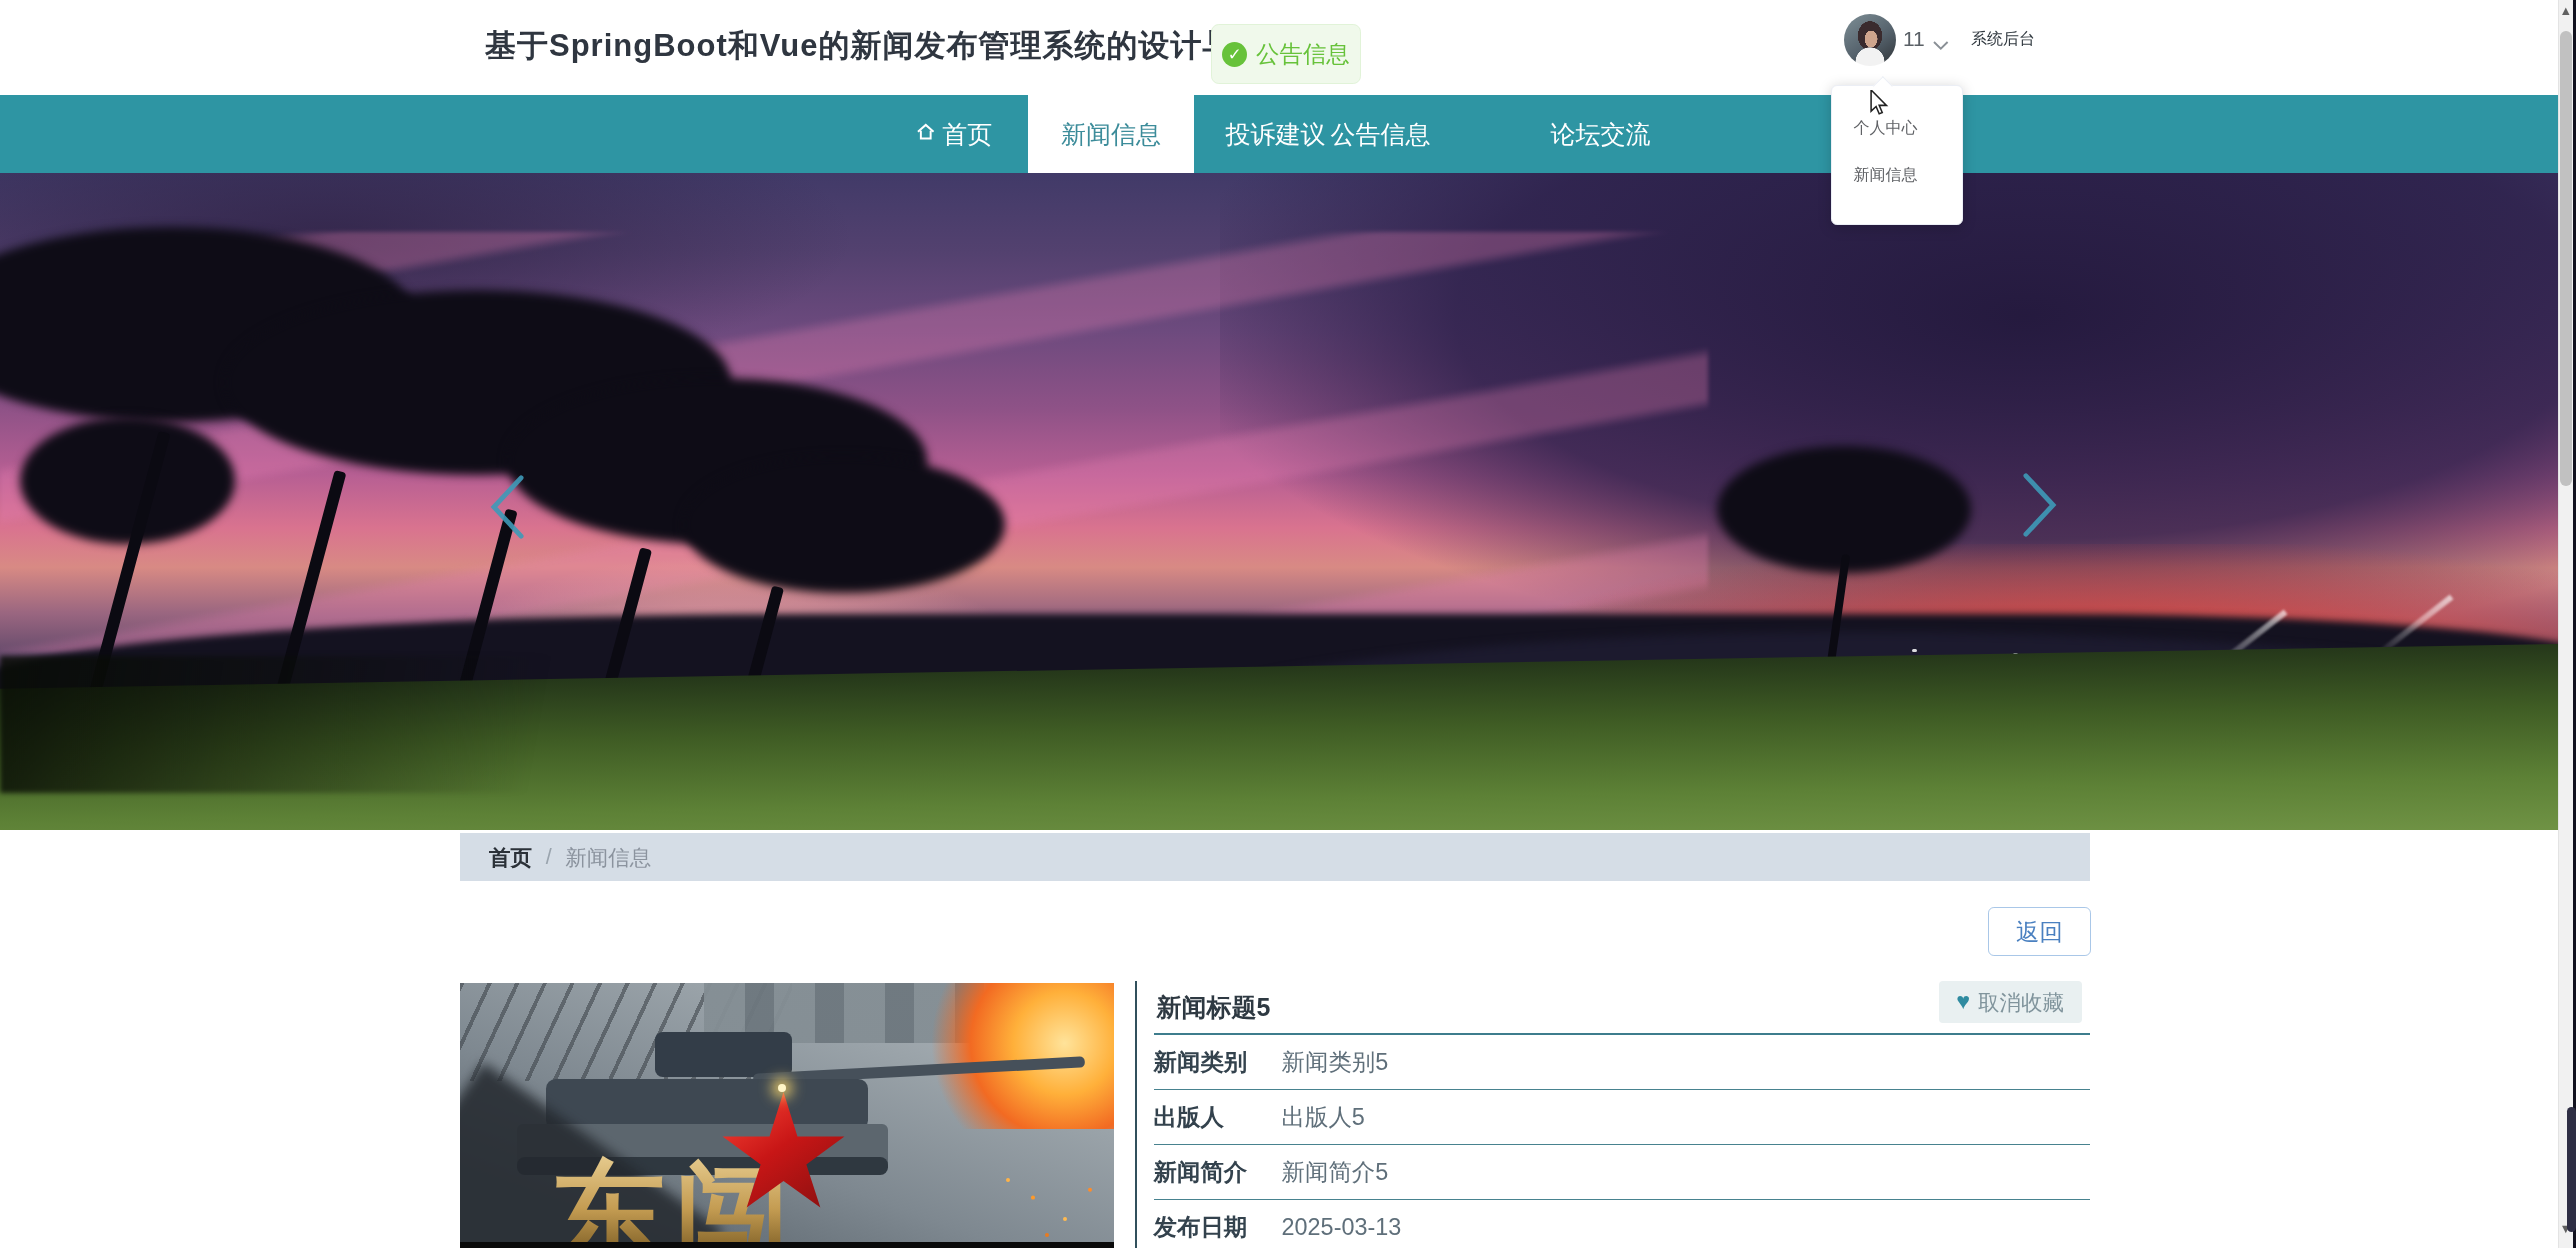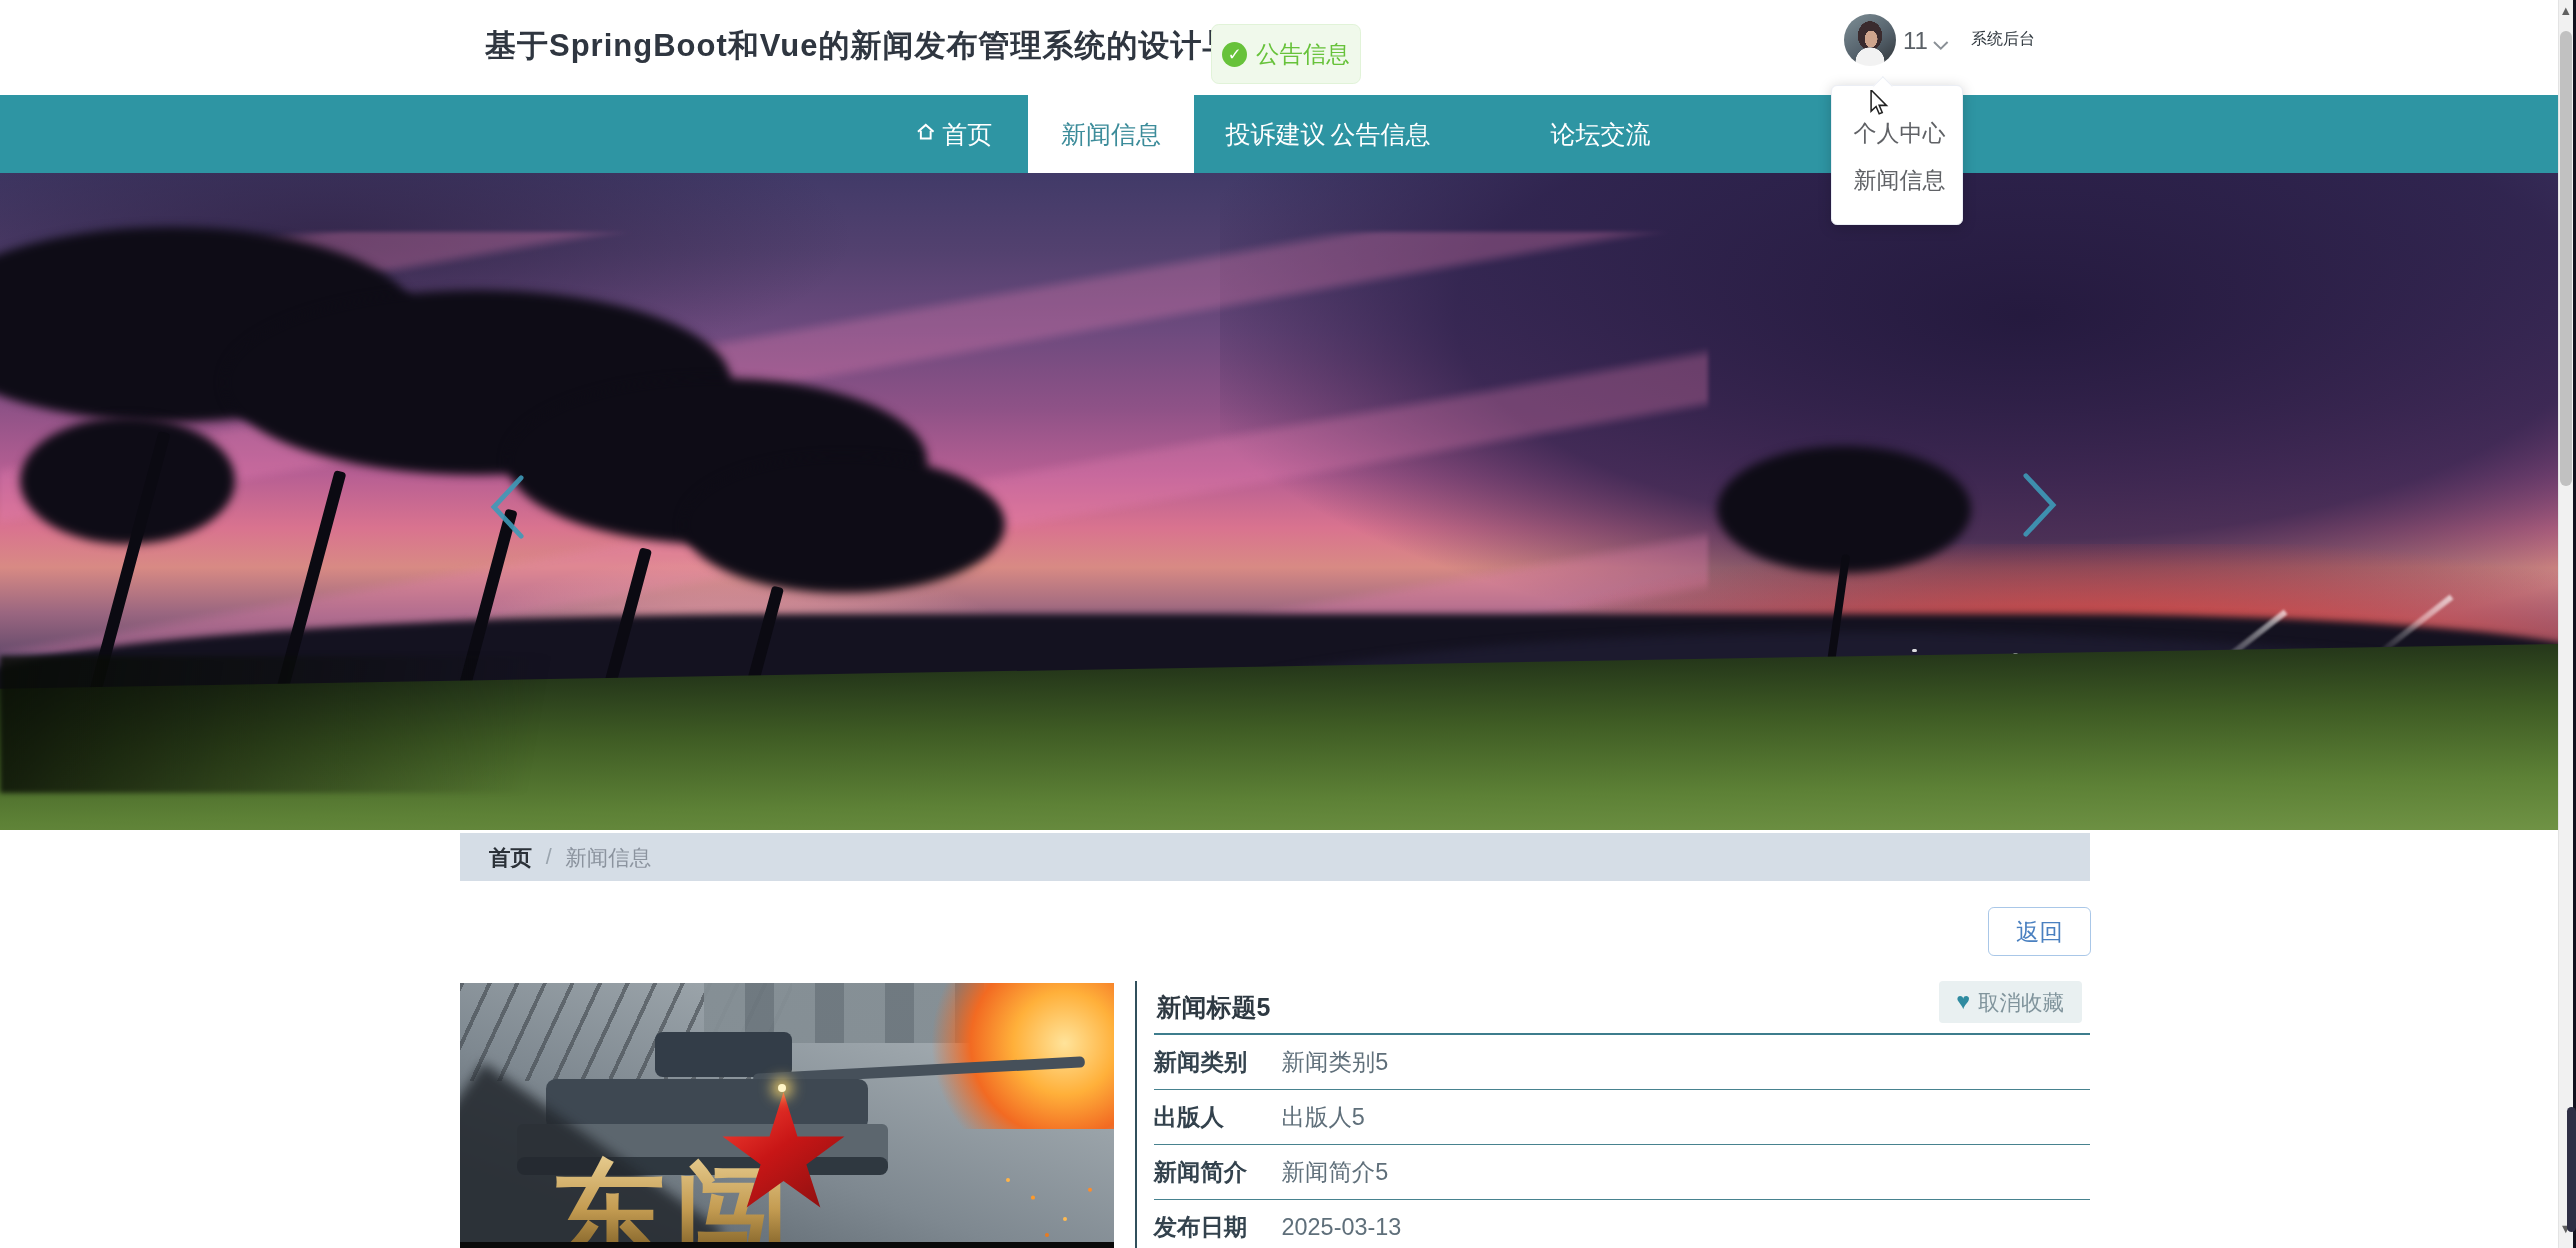--- a/index.html
+++ b/index.html
@@ -13,37 +13,37 @@
          border-radius:7.8px;display:flex;align-items:center;justify-content:center;gap:8.8px;z-index:60;}
   .toast-check{width:25px;height:25px;border-radius:50%;background:#67c23a;color:#fff;font-size:16.6px;line-height:25px;
          text-align:center;font-weight:700;}
   .toast-msg{color:#67c23a;font-size:23.4px;}
   .avatar{position:absolute;left:1844px;top:13.7px;width:52px;height:52px;border-radius:50%;
           background:
             radial-gradient(circle at 50% 92%, #f2f2f2 0 26%, rgba(0,0,0,0) 27%),
             radial-gradient(ellipse 10.7px 13.7px at 52% 48%, #cfa58d 0 60%, rgba(0,0,0,0) 61%),
             radial-gradient(ellipse 19.5px 23.4px at 50% 42%, #3a2b2e 0 62%, rgba(0,0,0,0) 63%),
             linear-gradient(145deg,#7e8f96 0%,#55626c 55%,#2e3236 100%);}
-  .user-name{position:absolute;left:1903px;top:27px;font-size:24px;color:#5a6066;}
+  .user-name{position:absolute;left:1903px;top:27px;font-size:21px;color:#5a6066;}
   .user-chev{position:absolute;left:1932px;top:37px;}
   .backend-link{position:absolute;left:1971px;top:29px;font-size:16px;color:#30383f;}
 
   
   .navbar{position:absolute;left:0;top:95px;width:2558px;height:78px;background:#2e95a3;}
   .nav-item{position:absolute;top:0;height:78px;display:flex;align-items:center;justify-content:center;
             color:#ffffff;font-size:25px;cursor:pointer;gap:5.9px;}
   .nav-item.active{background:#ffffff;color:#3c8c9a;}
   .home-icon{display:inline-block;}
 
   
   .dropdown{position:absolute;left:1831px;top:85px;width:130px;height:138px;background:#ffffff;border:1px solid #ebeef5;
             border-radius:5.9px;box-shadow:0 2.9px 13.7px rgba(0,0,0,.18);z-index:50;}
   .dropdown-notch{position:absolute;left:44px;top:-6.8px;width:12.7px;height:12.7px;background:#fff;transform:rotate(45deg);
             border-left:1px solid #ebeef5;border-top:1px solid #ebeef5;}
-  .dd-item{position:absolute;left:21.5px;font-size:23px;color:#606266;cursor:pointer;white-space:nowrap;}
+  .dd-item{position:absolute;left:21.5px;font-size:16px;color:#606266;cursor:pointer;white-space:nowrap;}
   .dd-item.first{top:32px;}
   .dd-item.second{top:79px;}
   .cursor-icon{position:absolute;left:37px;top:3.9px;}
 
   
   .hero{position:absolute;left:0;top:173px;width:2558px;height:657px;overflow:hidden;
         background:linear-gradient(180deg,#413a68 0%,#53416f 12%,#6d4a7e 24%,#8f5287 36%,#b75f93 46%,#d9738f 54%,
                    #d88a84 60%,#9a6680 67%,#4e3f63 76%,#2c2a45 100%);}
   .cloud-l{position:absolute;left:-117px;top:-59px;width:976px;height:273px;
         background:radial-gradient(ellipse at 45% 45%, rgba(44,32,66,.75) 0%, rgba(60,45,95,0) 70%);}

